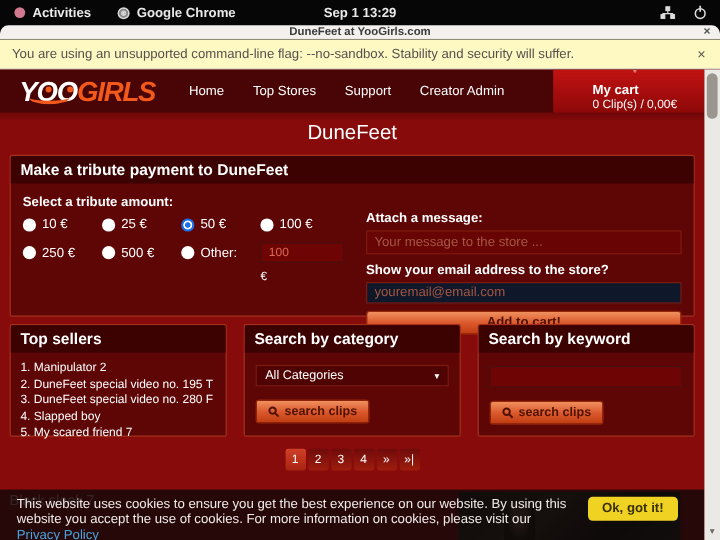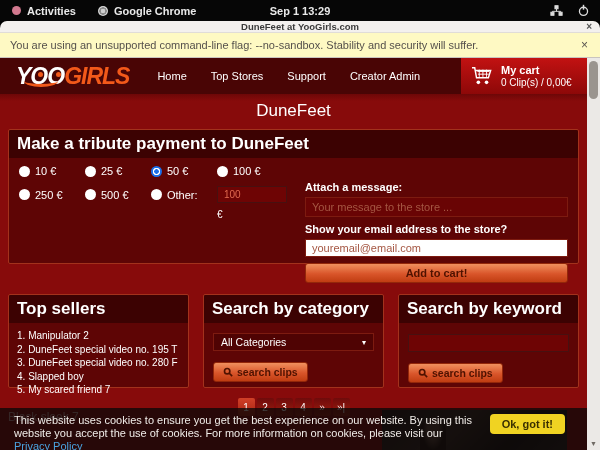--- a/index.html
+++ b/index.html
@@ -47,59 +47,59 @@
   .logo .yoo { color:#ffffff; }
   .logo .girls { color:#f2591a; }
   .logo .eye { position:absolute; width:5px; height:5px; border-radius:50%; background:#f2591a; top:14px; }
   .logo .eye1 { left:22px; } .logo .eye2 { left:40px; }
   .logo .smile { position:absolute; left:8px; top:17px; width:34px; height:12px;
     border-bottom:3px solid #f2591a; border-radius:0 0 55% 55%; }
   .nav { display:flex; gap:24px; margin-left:28px; font-size:11px; color:#fff; }
   .nav span { cursor:pointer; }
   .cartbox { position:absolute; right:0; top:0; width:126px; height:36px;
     background:linear-gradient(180deg,#c21212 0%, #8d0808 100%);
-    display:flex; align-items:center; padding-left:10px; gap:8px; }
+    display:flex; align-items:center; padding-left:10px; gap:8px;flex-direction:column; }
   .cart-icon { width:22px; height:20px; }
   .cart-lines { color:#fff; }
   .cart-title { font-size:11px; font-weight:bold; line-height:13px; }
   .cart-sub { font-size:10px; line-height:12px; }
 
   
   .page { padding:0 8px; background:linear-gradient(180deg,#6d0707 0, #870b0b 7px, #870b0b 100%); height:356px; position:relative;}
   .page-title { text-align:center; color:#fff; font-size:17px; font-weight:500; padding-top:7px; }
 
   .panel { background:#5e0505; border:1px solid #a3321c; border-radius:2px; }
-  .panel-hd { background:#3c0202; color:#fff; font-size:17px; font-weight:600;
+  .panel-hd { background:#3c0202; color:#fff; font-size:13px; font-weight:600;
     padding:4px 8px; border-radius:2px 2px 0 0; }
 
   .tribute { margin-top:8px; height:135px; }
   .tribute-body { display:flex; padding:7px 10px; }
   .amounts { width:272px; }
   .lbl { color:#fff; font-size:11px; font-weight:bold; margin:3px 0 6px; }
   .amount-grid { display:grid; grid-template-columns:66px 66px 66px 70px; row-gap:9px; }
   .radio-opt { display:flex; align-items:center; gap:5px; color:#fff; font-size:11px; cursor:pointer; }
   .radio { width:11px; height:11px; border-radius:50%; background:#fff; flex:0 0 auto; }
   .radio.checked { background:radial-gradient(circle,#1b6fe8 0 2px, #ffffff 2.6px 3.4px, #1b6fe8 4px); }
   .other-input { width:70px; height:17px; background:#6e0404; border:1px solid #471010;
     color:#e06a50; font-size:10px; padding:0 6px; font-family:"Liberation Sans",sans-serif; }
   .euro { grid-column:4; color:#fff; font-size:10px; margin-top:-3px; }
 
   .messagecol { flex:1; margin-left:14px;margin-top:13px; }
   .msg-area { width:100%; height:20px; background:#690404; border:1px solid #7d1b10;
     color:#a55743; font-size:11px; padding:3px 6px; resize:none; margin:4px 0 2px;
     font-family:"Liberation Sans",sans-serif; }
   .msg-area::placeholder, .email-input::placeholder, .other-input::placeholder { color:#a55743; opacity:1; }
-  .email-input { width:100%; height:18px; background:#ffffff; border:1px solid #7d1b10;
+  .email-input { width:100%; height:18px; background:#0f172a; border:1px solid #7d1b10;
     color:#b87b63; font-size:11px; padding:0 6px; margin:4px 0 6px; font-family:"Liberation Sans",sans-serif; }
   .addcart-btn { width:100%; height:20px; background:linear-gradient(180deg,#f0905e 0,#d9552a 55%,#c03d12 100%);
     border:1px solid #93270a; border-radius:3px; color:#4f1200; font-weight:bold; font-size:11px;
     cursor:pointer; font-family:"Liberation Sans",sans-serif; }
 
   
-  .bottom-row { display:flex; gap:14px; margin-top:30px; }
+  .bottom-row { display:flex; gap:14px; margin-top:6px; }
   .bpanel { flex:1; height:94px; }
   .sellers-list { list-style-position:inside; color:#fff; font-size:10px;
     padding:6px 8px 0; line-height:13.5px; }
   .bp-body { padding:10px 9px 0; }
   .select-box { height:18px; background:#4f0303; border:1px solid #7d1b10; color:#fff;
     font-size:10.5px; display:flex; align-items:center; padding:0 7px; justify-content:space-between;
     cursor:pointer; }
   .caret { font-size:8px; color:#fff; }
   .kw-input { width:100%; height:18px; background:#6e0404; border:1px solid #471010;
     color:#fff; font-size:11px; padding:0 6px; font-family:"Liberation Sans",sans-serif; }
@@ -203,20 +203,21 @@
       </div>
     </div>
 
     <div class="page">
       <div class="page-title">DuneFeet</div>
 
       <div class="panel tribute">
         <div class="panel-hd">Make a tribute payment to DuneFeet</div>
         <div class="tribute-body">
           <div class="amounts">
+            <div class="lbl">Select a tribute amount:</div>
             <div class="amount-grid">
               <label class="radio-opt">
                 <span class="radio"></span>
                 <span>10 €</span>
               </label>
               <label class="radio-opt">
                 <span class="radio"></span>
                 <span>25 €</span>
               </label>
               <label class="radio-opt">

